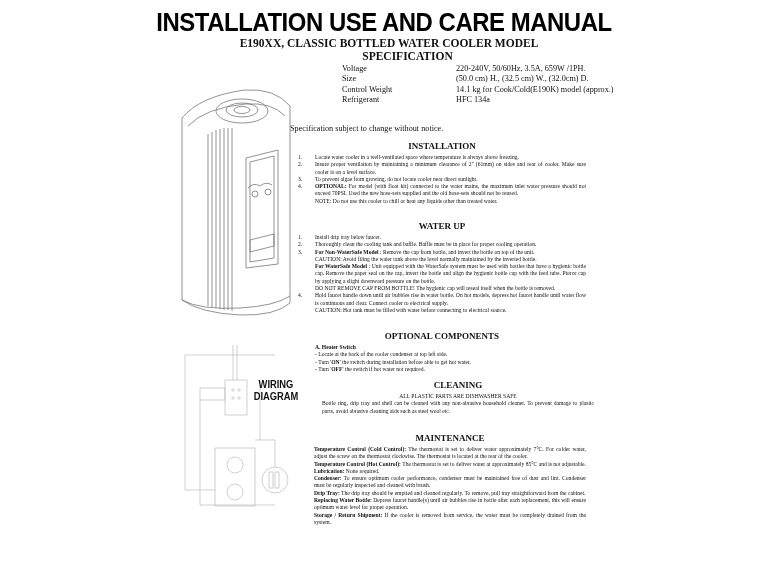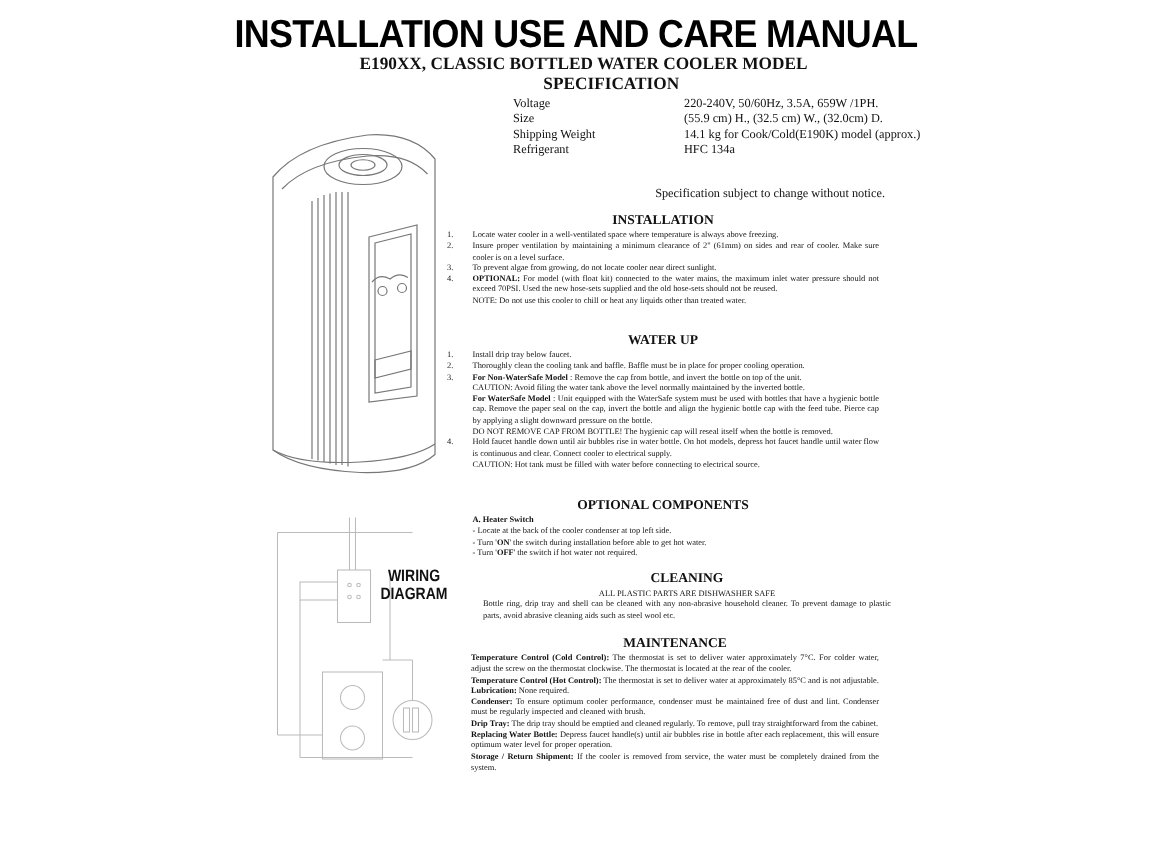--- a/index.html
+++ b/index.html
@@ -3,21 +3,21 @@
 <meta charset="utf-8">
 <style>
   html, body { margin:0; padding:0; background:#ffffff; }
   body { width:768px; height:576px; position:relative; overflow:hidden; font-family:"Liberation Serif", serif; color:#111; }
   .main-title { position:absolute; left:0; width:768px; top:8px; text-align:center; font-family:"Liberation Sans", sans-serif; font-weight:bold; font-size:26px; letter-spacing:-0.5px; transform:scaleX(0.92); transform-origin:center; color:#000; line-height:28px; }
   .subtitle { position:absolute; left:0; width:768px; top:37px; text-align:center; font-weight:bold; font-size:11.5px; line-height:13px; padding-left:10px; box-sizing:border-box;font-family:Liberation Serif, serif; }
   .spec-title { position:absolute; left:0; width:765px; top:50px; text-align:center; font-weight:bold; font-size:11.5px; line-height:13px; padding-left:50px; box-sizing:border-box; }
   .spec-table { position:absolute; left:314px; top:64px; font-size:8.2px; line-height:10.4px; }
   .spec-row { display:flex; }
   .spec-label { width:114px;margin-left:28px; }
-  .spec-note { position:absolute; left:290px; width:300px; top:124px; text-align:right; font-size:8.2px; }
+  .spec-note { position:absolute; left:290px; width:300px; top:124px; text-align:left; font-size:8.2px; }
   .section { position:absolute; left:298px; width:288px; font-size:5.6px; line-height:7.3px; }
   .sec-head { text-align:center; font-weight:bold; font-size:9px; line-height:11px; margin-bottom:2px;font-family:Liberation Serif, serif; }
   .item { display:flex; }
   .num { width:17px; flex-shrink:0; }
   .body { flex:1; text-align:justify; }
   .indent { padding-left:17px; text-align:justify; }
   b { font-weight:bold; }
   .cooler { position:absolute; left:160px; top:68px; width:150px; height:250px; }
   .wiring { position:absolute; left:175px; top:340px; width:120px; height:170px; }
   .wiring-label { position:absolute; left:248px; top:378px; font-family:"Liberation Sans", sans-serif; font-weight:bold; font-size:11px; line-height:12px; text-align:center; width:56px; transform:scaleX(0.85); }
@@ -29,24 +29,24 @@
 <div class="subtitle">E190XX, CLASSIC BOTTLED WATER COOLER MODEL</div>
 <div class="spec-title">SPECIFICATION</div>
 
 <div class="spec-table">
   <div class="spec-row">
       <span class="spec-label">Voltage</span>
       <span>220-240V, 50/60Hz, 3.5A, 659W /1PH.</span>
     </div>
   <div class="spec-row">
       <span class="spec-label">Size</span>
-      <span>(55.9 cm) H., (32.5 cm) W., (32.0cm) D.</span>
+      <span>(50.0 cm) H., (32.5 cm) W., (32.0cm) D.</span>
     </div>
   <div class="spec-row">
-      <span class="spec-label">Shipping Weight</span>
+      <span class="spec-label">Control Weight</span>
       <span>14.1 kg for Cook/Cold(E190K) model (approx.)</span>
     </div>
   <div class="spec-row">
       <span class="spec-label">Refrigerant</span>
       <span>HFC 134a</span>
     </div>
 </div>
 <div class="spec-note">Specification subject to change without notice.</div>
 
 <svg class="cooler" viewBox="0 0 150 250" fill="none" stroke="#777" stroke-width="0.8">
@@ -158,21 +158,21 @@
     <div><span>- Turn '</span><b>OFF</b><span>' the switch if hot water not required.</span></div>
   </div>
 </div>
 
 <div class="section" style="top:380px; left:322px; width:272px;">
   <div class="sec-head">CLEANING</div>
   <div style="text-align:center;">ALL PLASTIC PARTS ARE DISHWASHER SAFE</div>
   <div style="text-align:justify;">Bottle ring, drip tray and shell can be cleaned with any non-abrasive household cleaner. To prevent damage to plastic parts, avoid abrasive cleaning aids such as steel wool etc.</div>
 </div>
 
-<div class="section" style="top:423px; left:314px; width:272px;">
+<div class="section" style="top:433px; left:314px; width:272px;">
   <div class="sec-head">MAINTENANCE</div>
   <div style="text-align:justify;"><b>Temperature Control (Cold Control):</b><span> The thermostat is set to deliver water approximately 7°C. For colder water, adjust the screw on the thermostat clockwise. The thermostat is located at the rear of the cooler.</span></div>
   <div style="text-align:justify;"><b>Temperature Control (Hot Control):</b><span> The thermostat is set to deliver water at approximately 85°C and is not adjustable.</span></div>
   <div style="text-align:justify;"><b>Lubrication:</b><span> None required.</span></div>
   <div style="text-align:justify;"><b>Condenser:</b><span> To ensure optimum cooler performance, condenser must be maintained free of dust and lint. Condenser must be regularly inspected and cleaned with brush.</span></div>
   <div style="text-align:justify;"><b>Drip Tray:</b><span> The drip tray should be emptied and cleaned regularly. To remove, pull tray straightforward from the cabinet.</span></div>
   <div style="text-align:justify;"><b>Replacing Water Bottle:</b><span> Depress faucet handle(s) until air bubbles rise in bottle after each replacement, this will ensure optimum water level for proper operation.</span></div>
   <div style="text-align:justify;"><b>Storage / Return Shipment:</b><span> If the cooler is removed from service, the water must be completely drained from the system.</span></div>
 </div>
 

